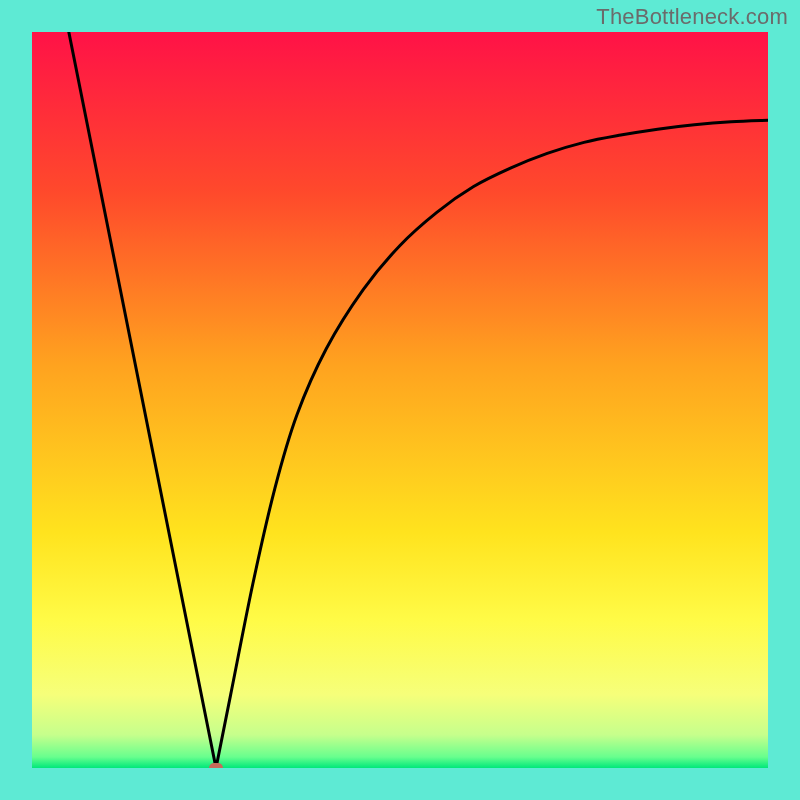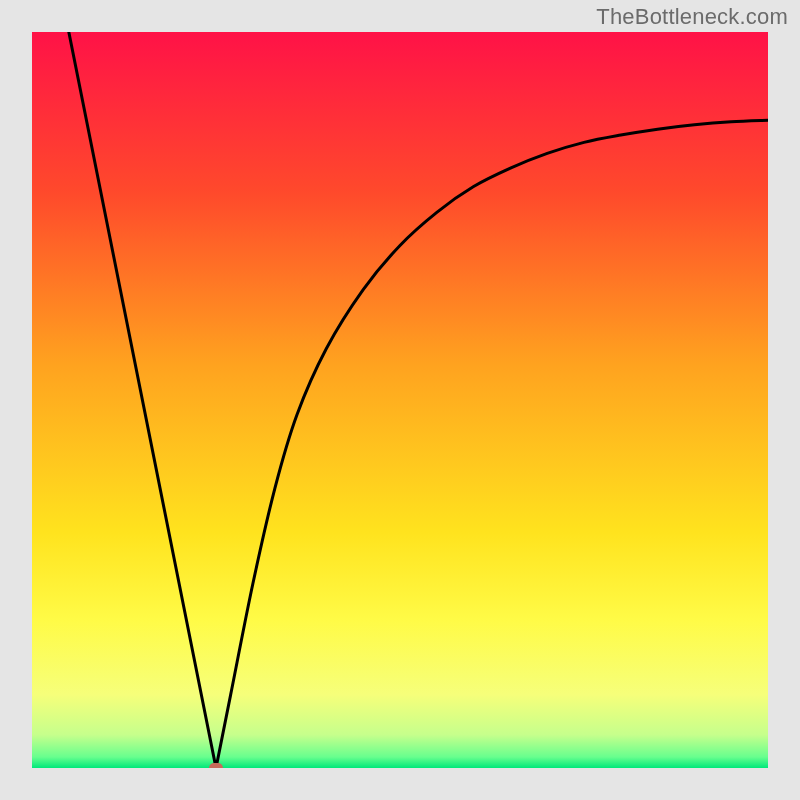--- a/index.html
+++ b/index.html
@@ -9,21 +9,21 @@
     height: 800px;
     background: #000;
     overflow: hidden;
   }
   .frame {
     position: absolute;
     left: 0;
     top: 0;
     width: 800px;
     height: 800px;
-    background: #e5e5e5;
+    background: #5eead4;
   }
   .plot {
     position: absolute;
     left: 32px;
     top: 32px;
     width: 736px;
     height: 736px;
     overflow: hidden;
   }
   .gradient {

